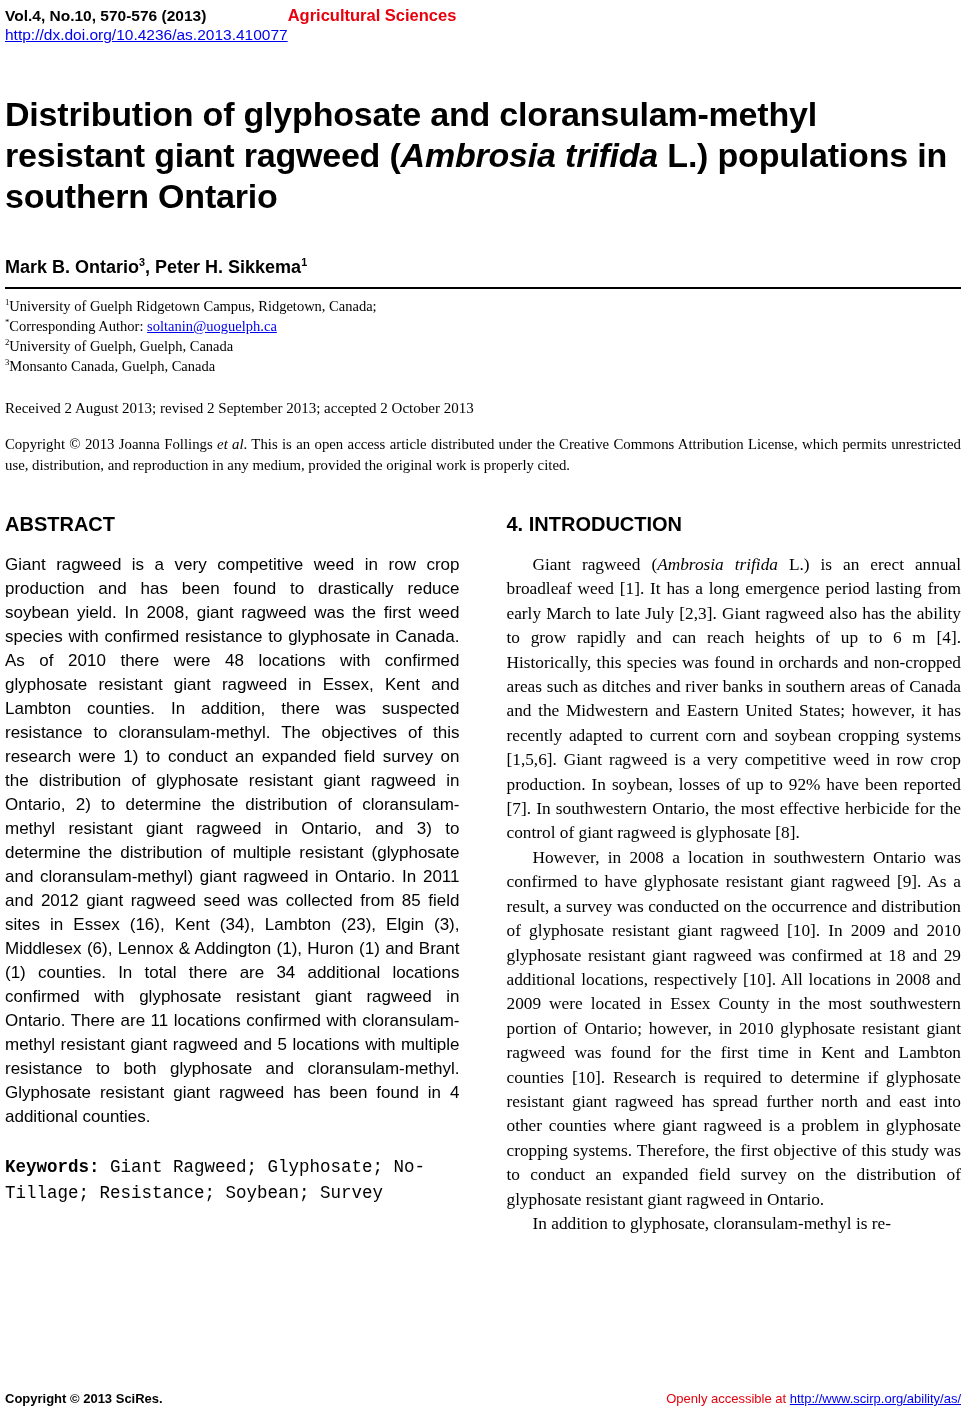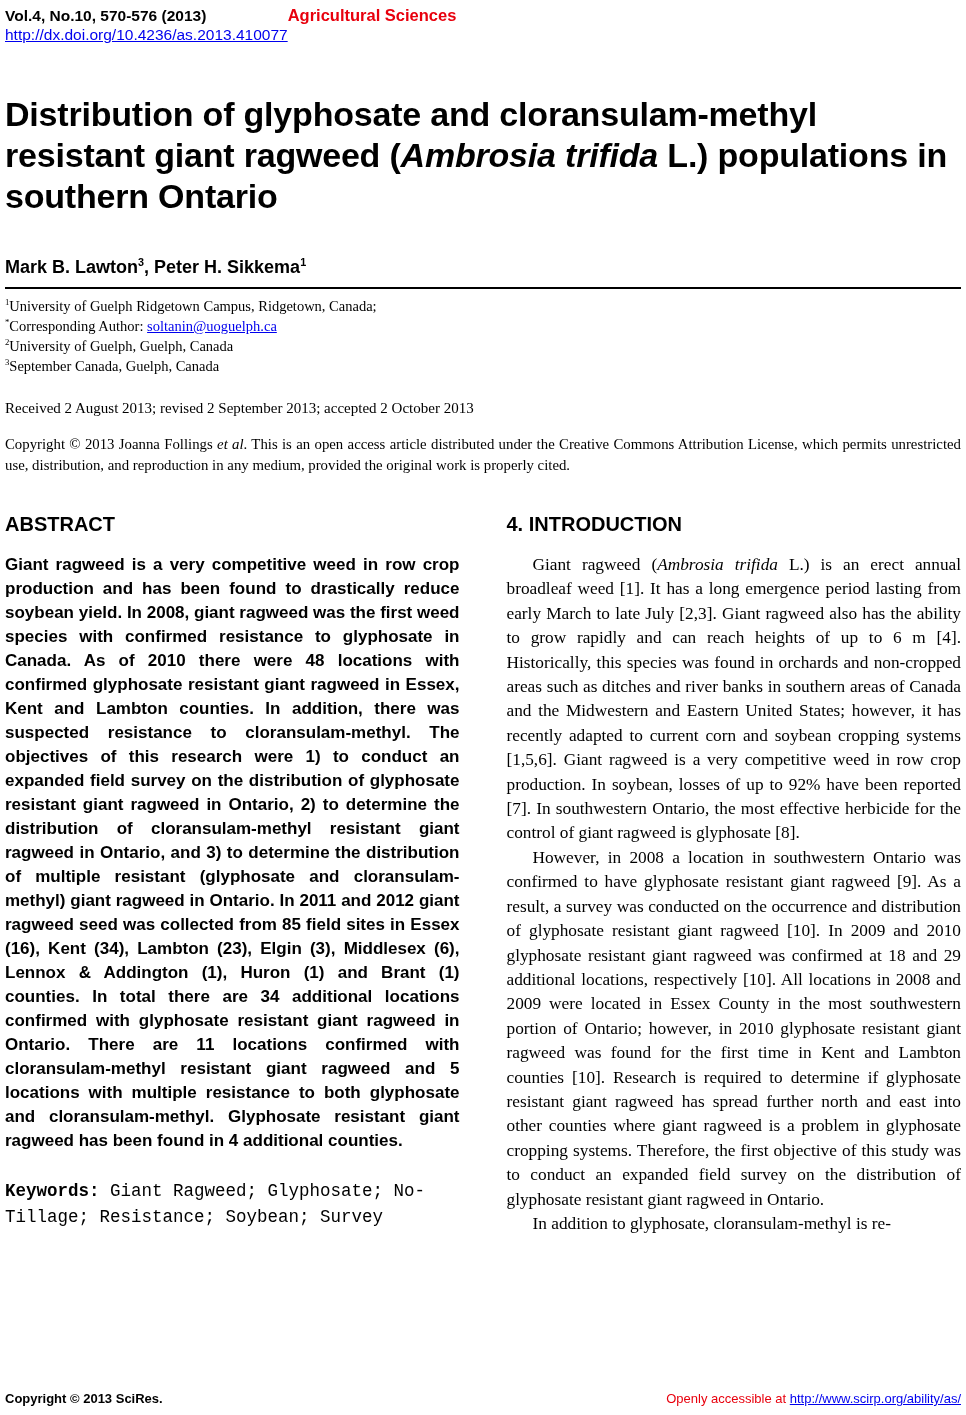--- a/index.html
+++ b/index.html
@@ -49,21 +49,21 @@
   .copyright-notice .it { font-style: italic; }
 
   
   .columns { display: flex; gap: 47px; margin-top: 37px; }
   .col { flex: 1 1 0; min-width: 0; }
   .section-heading {
     font-size: 20px; font-weight: bold; margin: 0 0 17px 0;
     font-family: Liberation Sans, sans-serif;
   }
   .abstract-body {
-    font-size: 17px; font-weight: bold; line-height: 24px;
+    font-size: 17px; font-weight: normal; line-height: 24px;
     text-align: justify; margin: 0;
   }
   .keywords {
     margin-top: 25px;
     font-size: 17.5px; line-height: 26px; font-family: Liberation Mono, monospace;
   }
   .keywords .kw-label { font-weight: bold; }
   .intro-body {
     font-family: "Liberation Serif", serif;
     font-size: 17.3px; line-height: 24.4px;
@@ -88,30 +88,30 @@
   <div class="header-left">
     <div class="vol-line">Vol.4, No.10, 570-576 (2013)</div>
     <div class="doi-line"><a>http://dx.doi.org/10.4236/as.2013.410077</a></div>
   </div>
   <div class="journal-name">Agricultural Sciences</div>
 </div>
 
 <h1 class="paper-title"><span>Distribution of glyphosate and cloransulam-methyl resistant giant ragweed (</span><span class="it">Ambrosia trifida</span><span> L.) populations in southern Ontario</span></h1>
 
 <div class="authors">
-  <div><span>Mark B. Lawton</span><sup>3</sup><span></span><span>, Peter H. Sikkema</span><sup>1</sup><span></span></div>
+  <div><span>Mark B. Ontario</span><sup>3</sup><span></span><span>, Peter H. Sikkema</span><sup>1</sup><span></span></div>
 </div>
 
 <hr class="authors-divider">
 
 <div class="affiliations serif">
   <div><sup>1</sup><span>University of Guelph Ridgetown Campus, Ridgetown, Canada;</span></div>
   <div><sup>*</sup><span>Corresponding Author: </span><a>soltanin@uoguelph.ca</a></div>
   <div><sup>2</sup><span>University of Guelph, Guelph, Canada</span></div>
-  <div><sup>3</sup><span>September Canada, Guelph, Canada</span></div>
+  <div><sup>3</sup><span>Monsanto Canada, Guelph, Canada</span></div>
 </div>
 
 <div class="received-line serif">Received 2 August 2013; revised 2 September 2013; accepted 2 October 2013</div>
 
 <div class="copyright-notice serif"><span>Copyright © 2013 Joanna Follings </span><span class="it">et al</span><span>. This is an open access article distributed under the Creative Commons Attribution License, which permits unrestricted use, distribution, and reproduction in any medium, provided the original work is properly cited.</span></div>
 
 <div class="columns">
 
   <div class="col">
     <h2 class="section-heading">ABSTRACT</h2>

